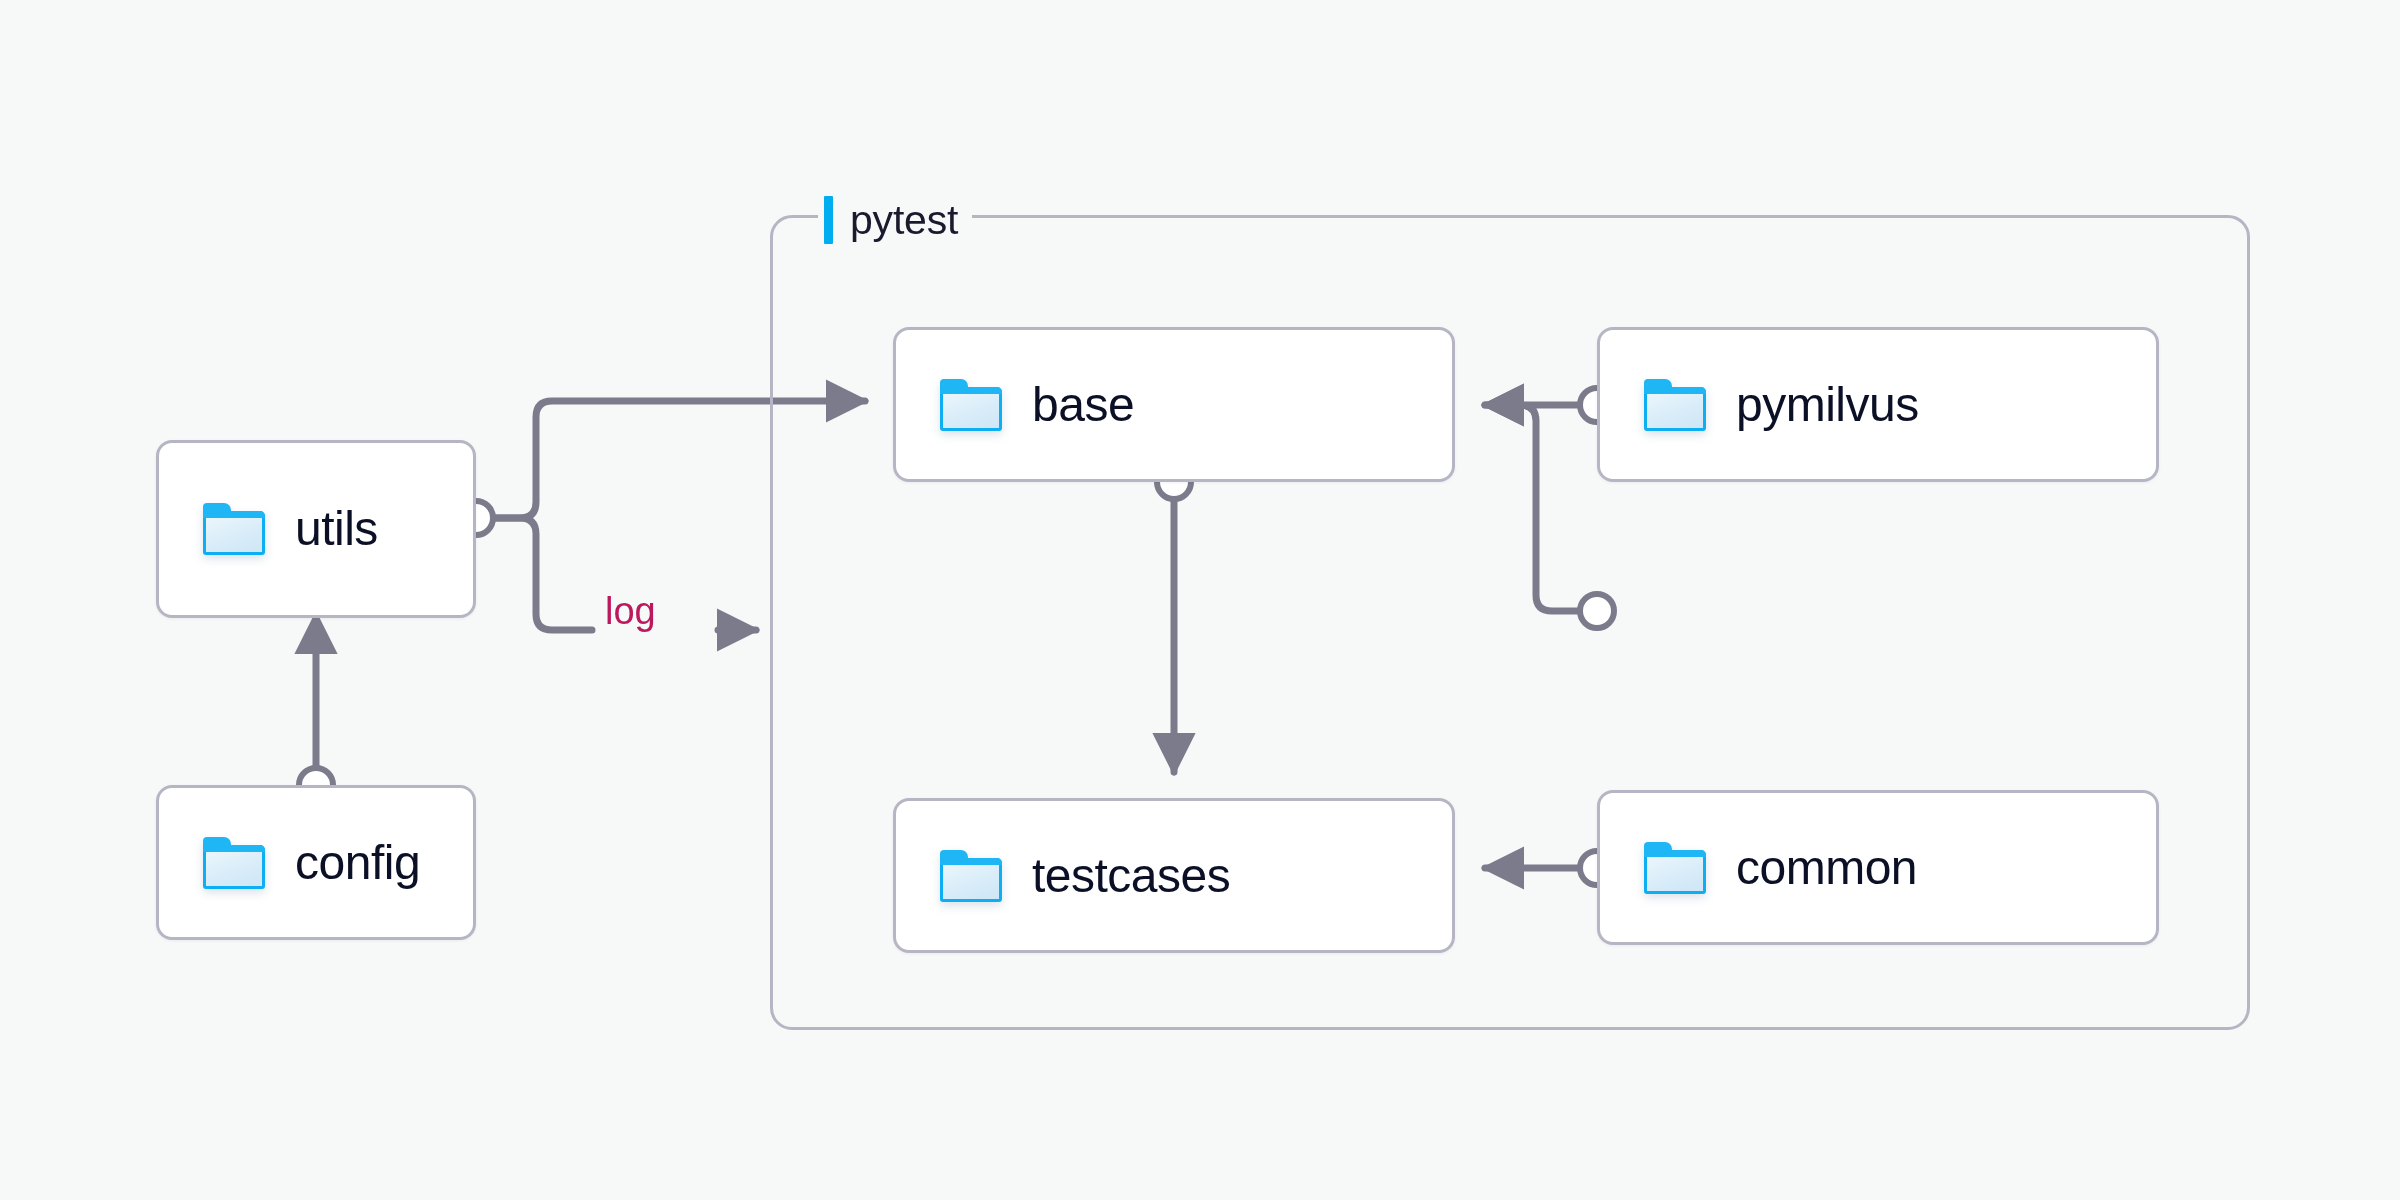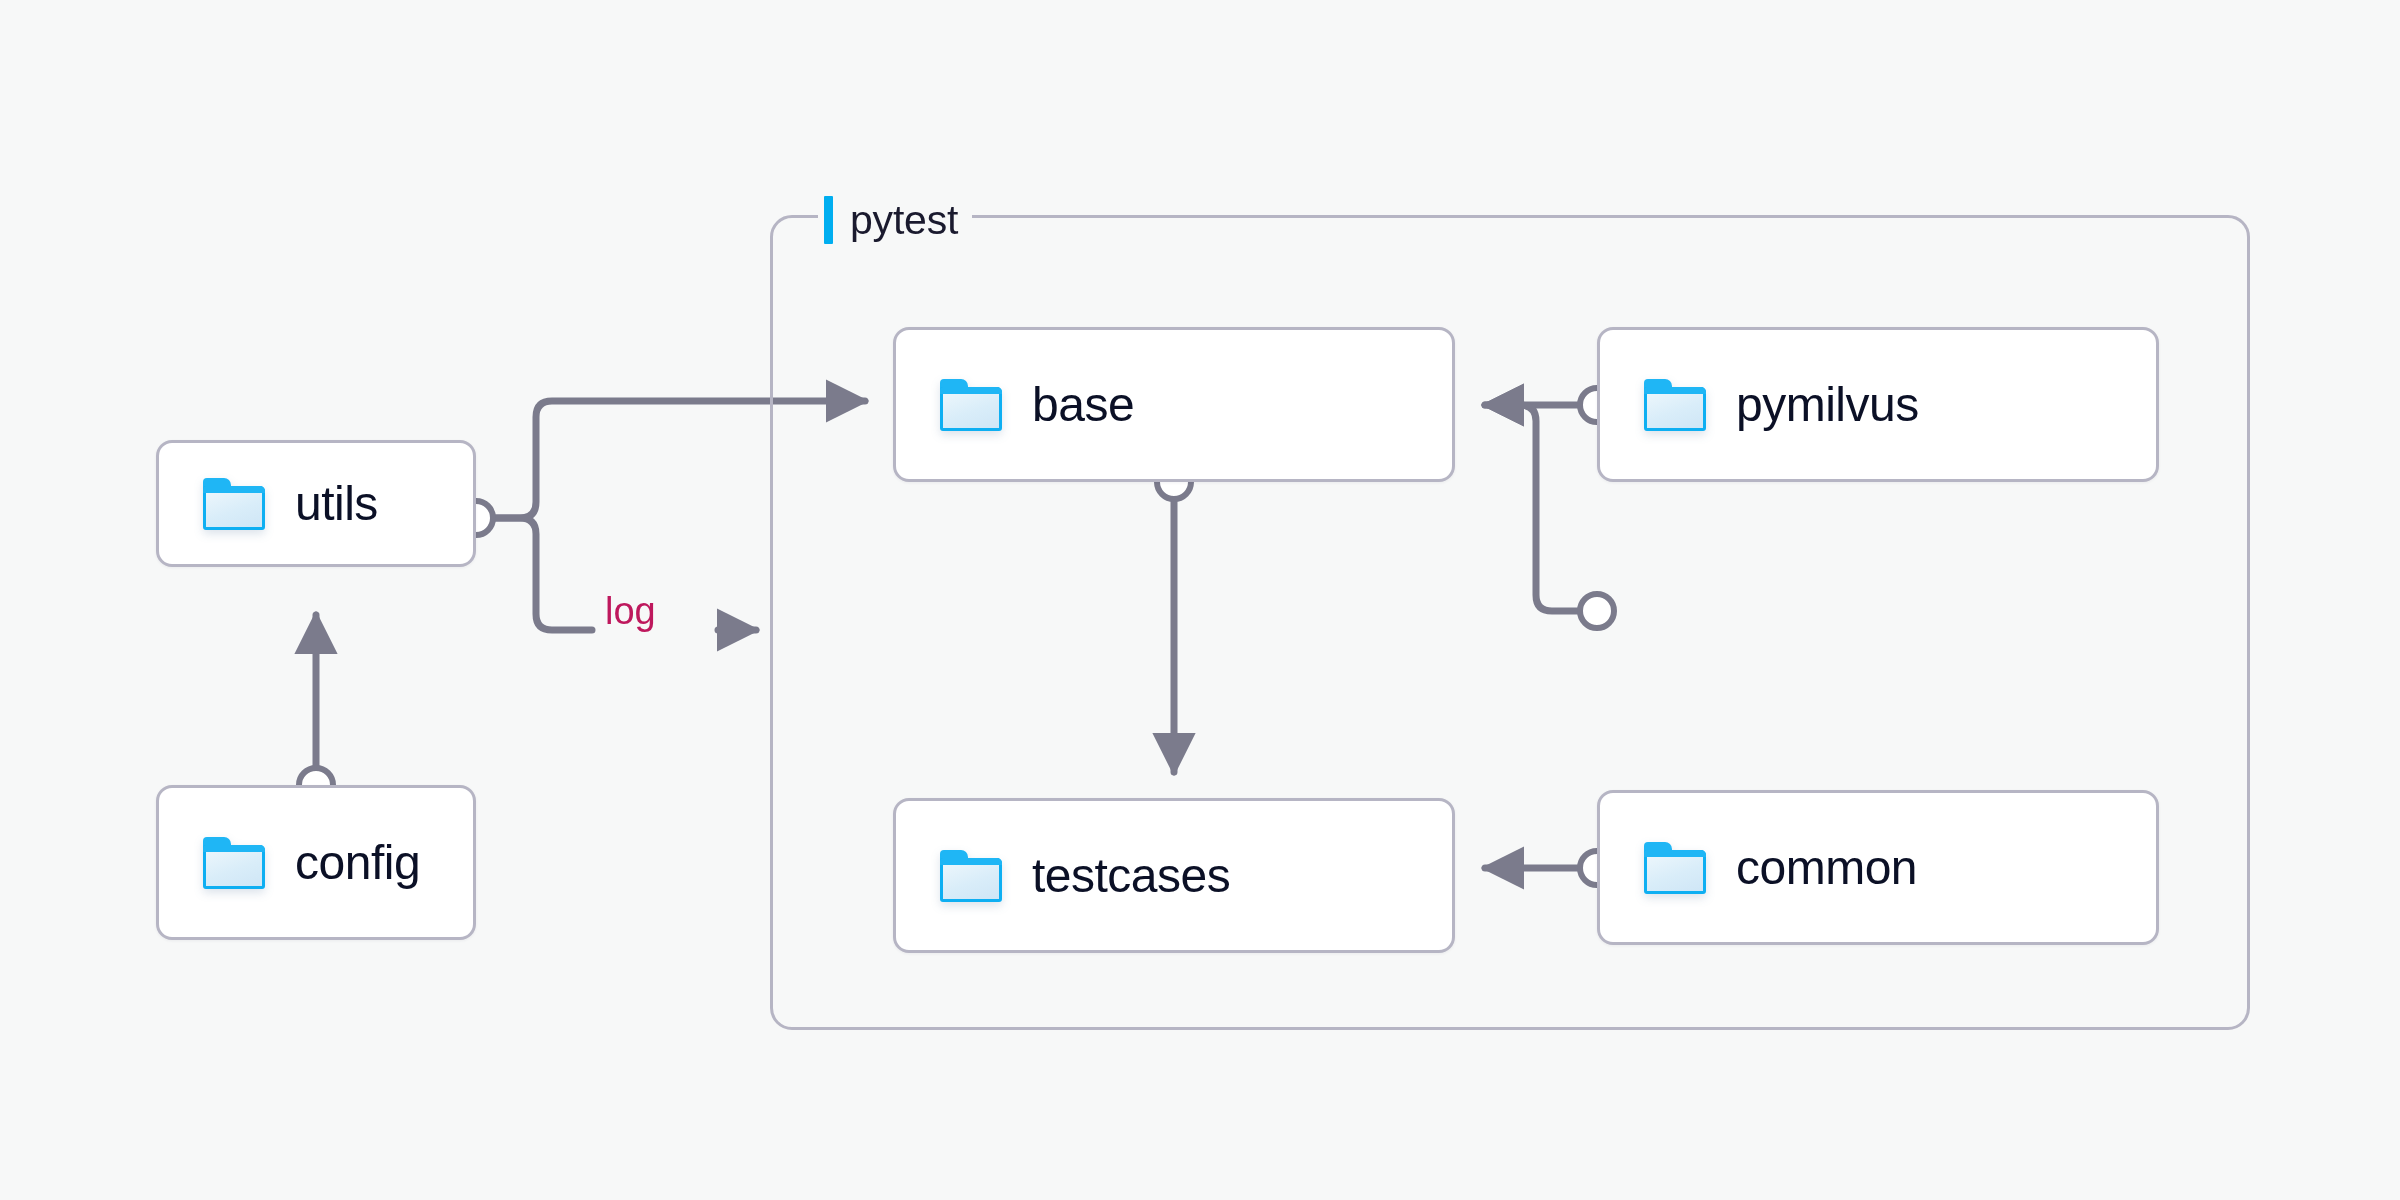--- a/index.html
+++ b/index.html
@@ -175,21 +175,21 @@
     </g>
     <circle cx="1597" cy="868" r="17" fill="#ffffff" stroke="#7b7b8c" stroke-width="6"></circle>
   </svg>
 
   <div class="group-box" style="left:770px; top:215px; width:1480px; height:815px;"></div>
   <div class="group-label" style="left:818px; top:186px;">
     <span class="group-accent"></span>
     <span class="group-title">pytest</span>
   </div>
 
-  <div class="node" style="left:156px; top:440px; width:320px; height:127px;">
+  <div class="node" style="left:156px; top:440px; width:320px; height:178px;">
     <span class="folder-icon">
       <span class="tab"></span>
         <span class="body"></span>
         <span class="lip"></span>
     </span>
     <span class="node-label">utils</span>
   </div>
 
   <div class="node" style="left:156px; top:785px; width:320px; height:155px;">
     <span class="folder-icon">

